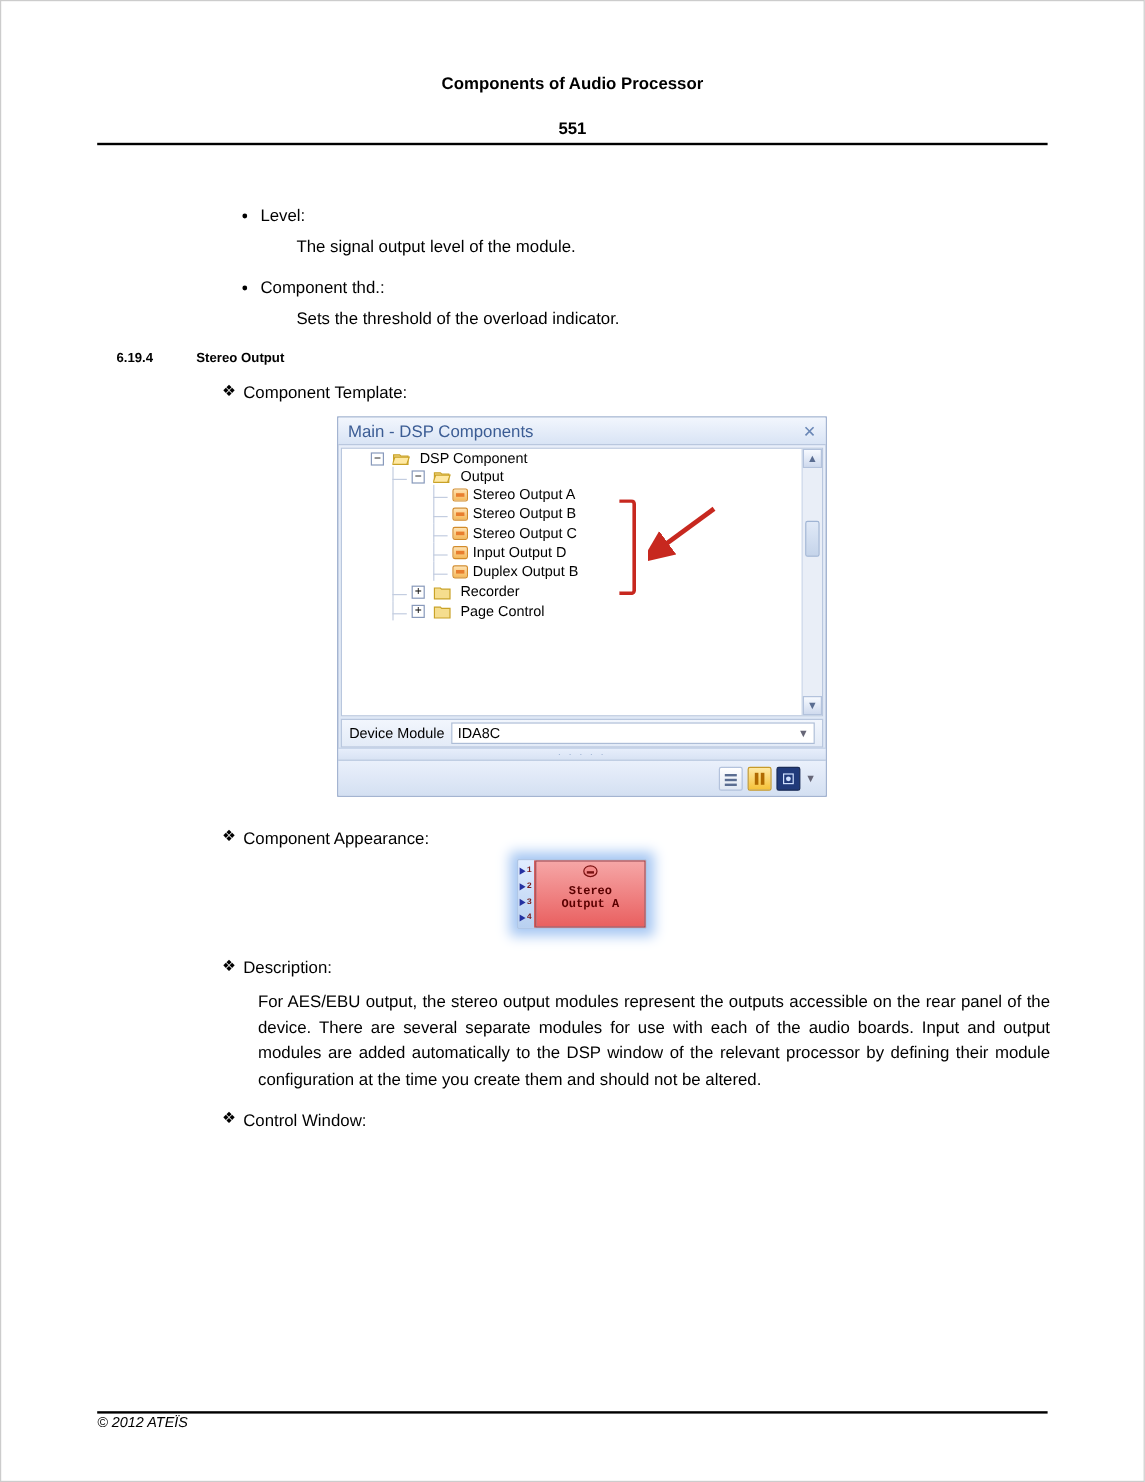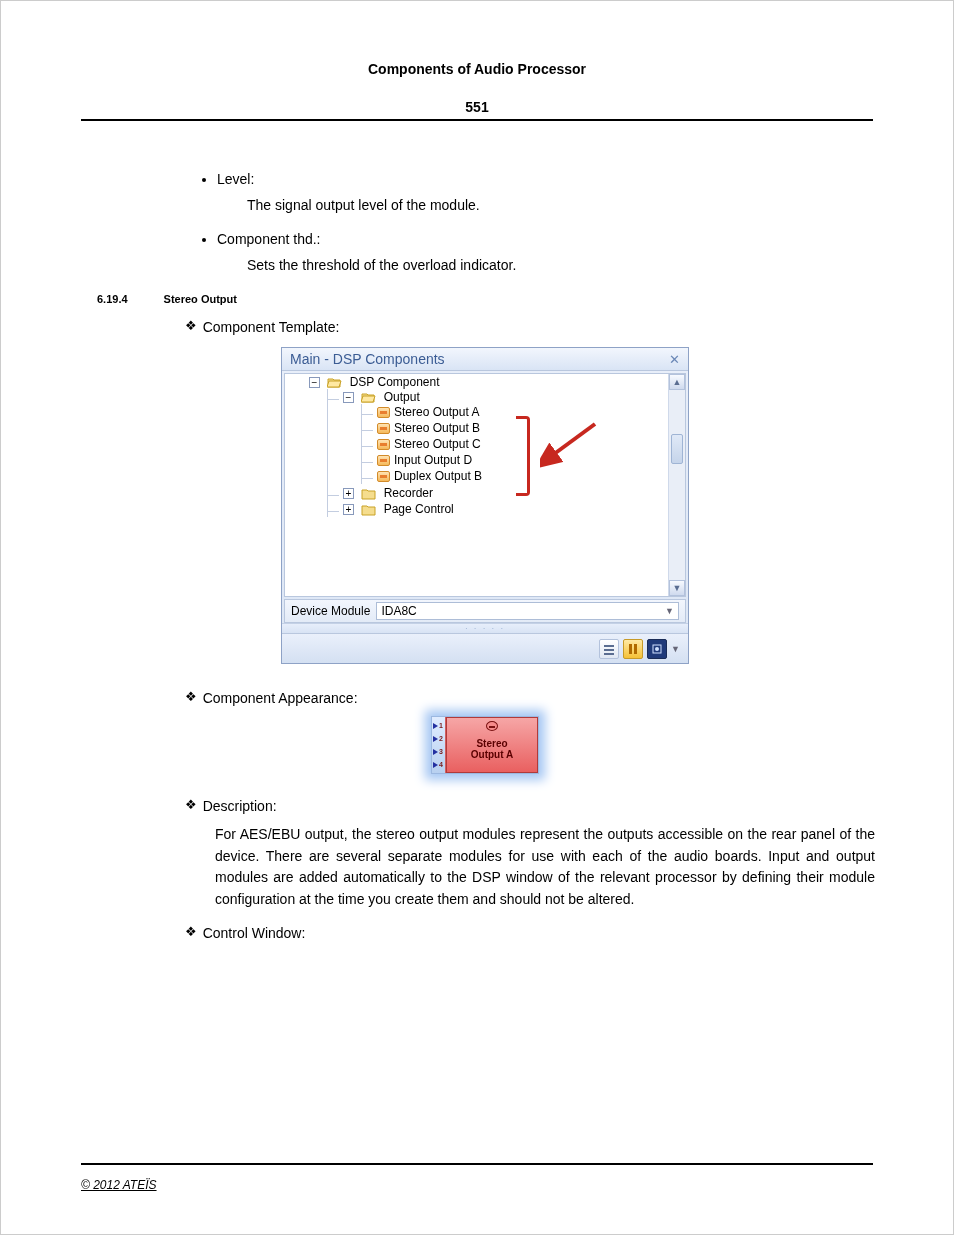--- a/index.html
+++ b/index.html
@@ -177,21 +177,21 @@
     border-color: #1a2c57;
   }
   
   .comp-block {
     width: 108px; height: 58px;
     margin: 10px auto 24px auto;
     box-shadow: 0 0 10px 6px #a6c7f3;
     border: 1px solid #9cb8e0;
     background: linear-gradient(#ddeafe,#bdd4f4);
     display: flex; align-items: stretch;
-    font-family: Liberation Sans, sans-serif;
+    font-family: Liberation Mono, monospace;
   }
   .comp-ports {
     width: 14px; background: linear-gradient(#e0ecff,#b8d0f0);
     border-right: 1px solid #d26060;
     display: flex; flex-direction: column; justify-content: space-around;
     padding: 2px 0;
   }
   .comp-ports .p {
     font-size: 7px; font-weight: bold; color: #7a2020;
     display: flex; align-items: center; gap: 1px; padding-left: 1px;
@@ -214,24 +214,23 @@
   }
   .comp-main .icon::after {
     content: ""; position: absolute; left: 2px; right: 2px; top: 4px; height: 2px;
     background: #7a1212;
   }
   .comp-main .l1 { margin-top: 8px; }
   
   .page-footer {
     position: absolute; left: 80px; right: 80px; bottom: 42px;
     border-top: 2px solid #000;
-    padding-top: 13px;
+    padding-top: 0;
     font-style: italic;
     font-size: 12px;
-    text-decoration: underline;
   }
 </style>
 </head>
 <body>
 
 <div class="page">
 
   <div class="header-row">
     <span>Components of Audio Processor</span>
     <span>551</span>

